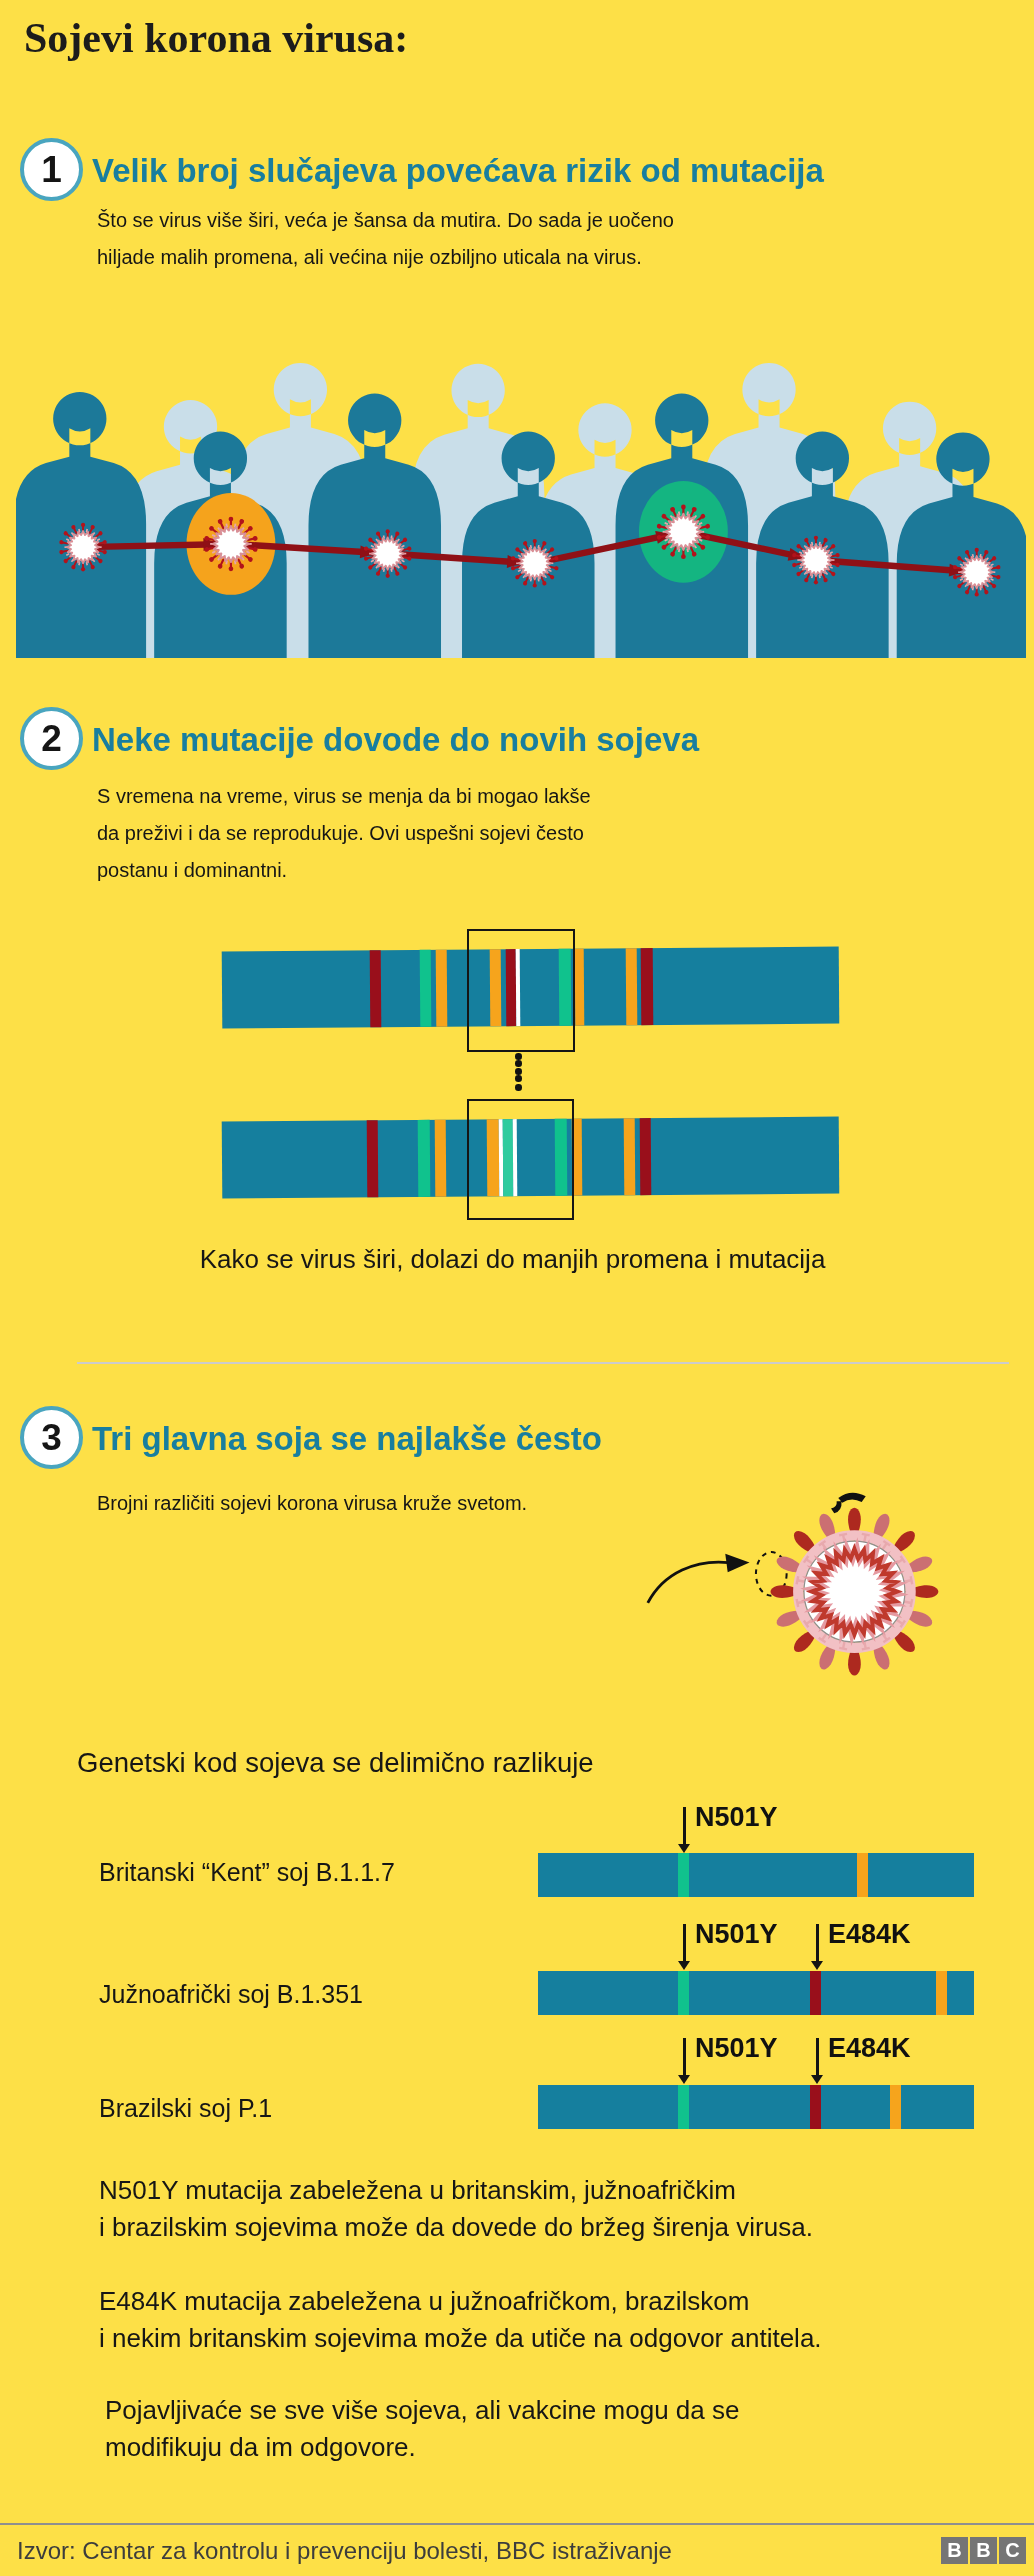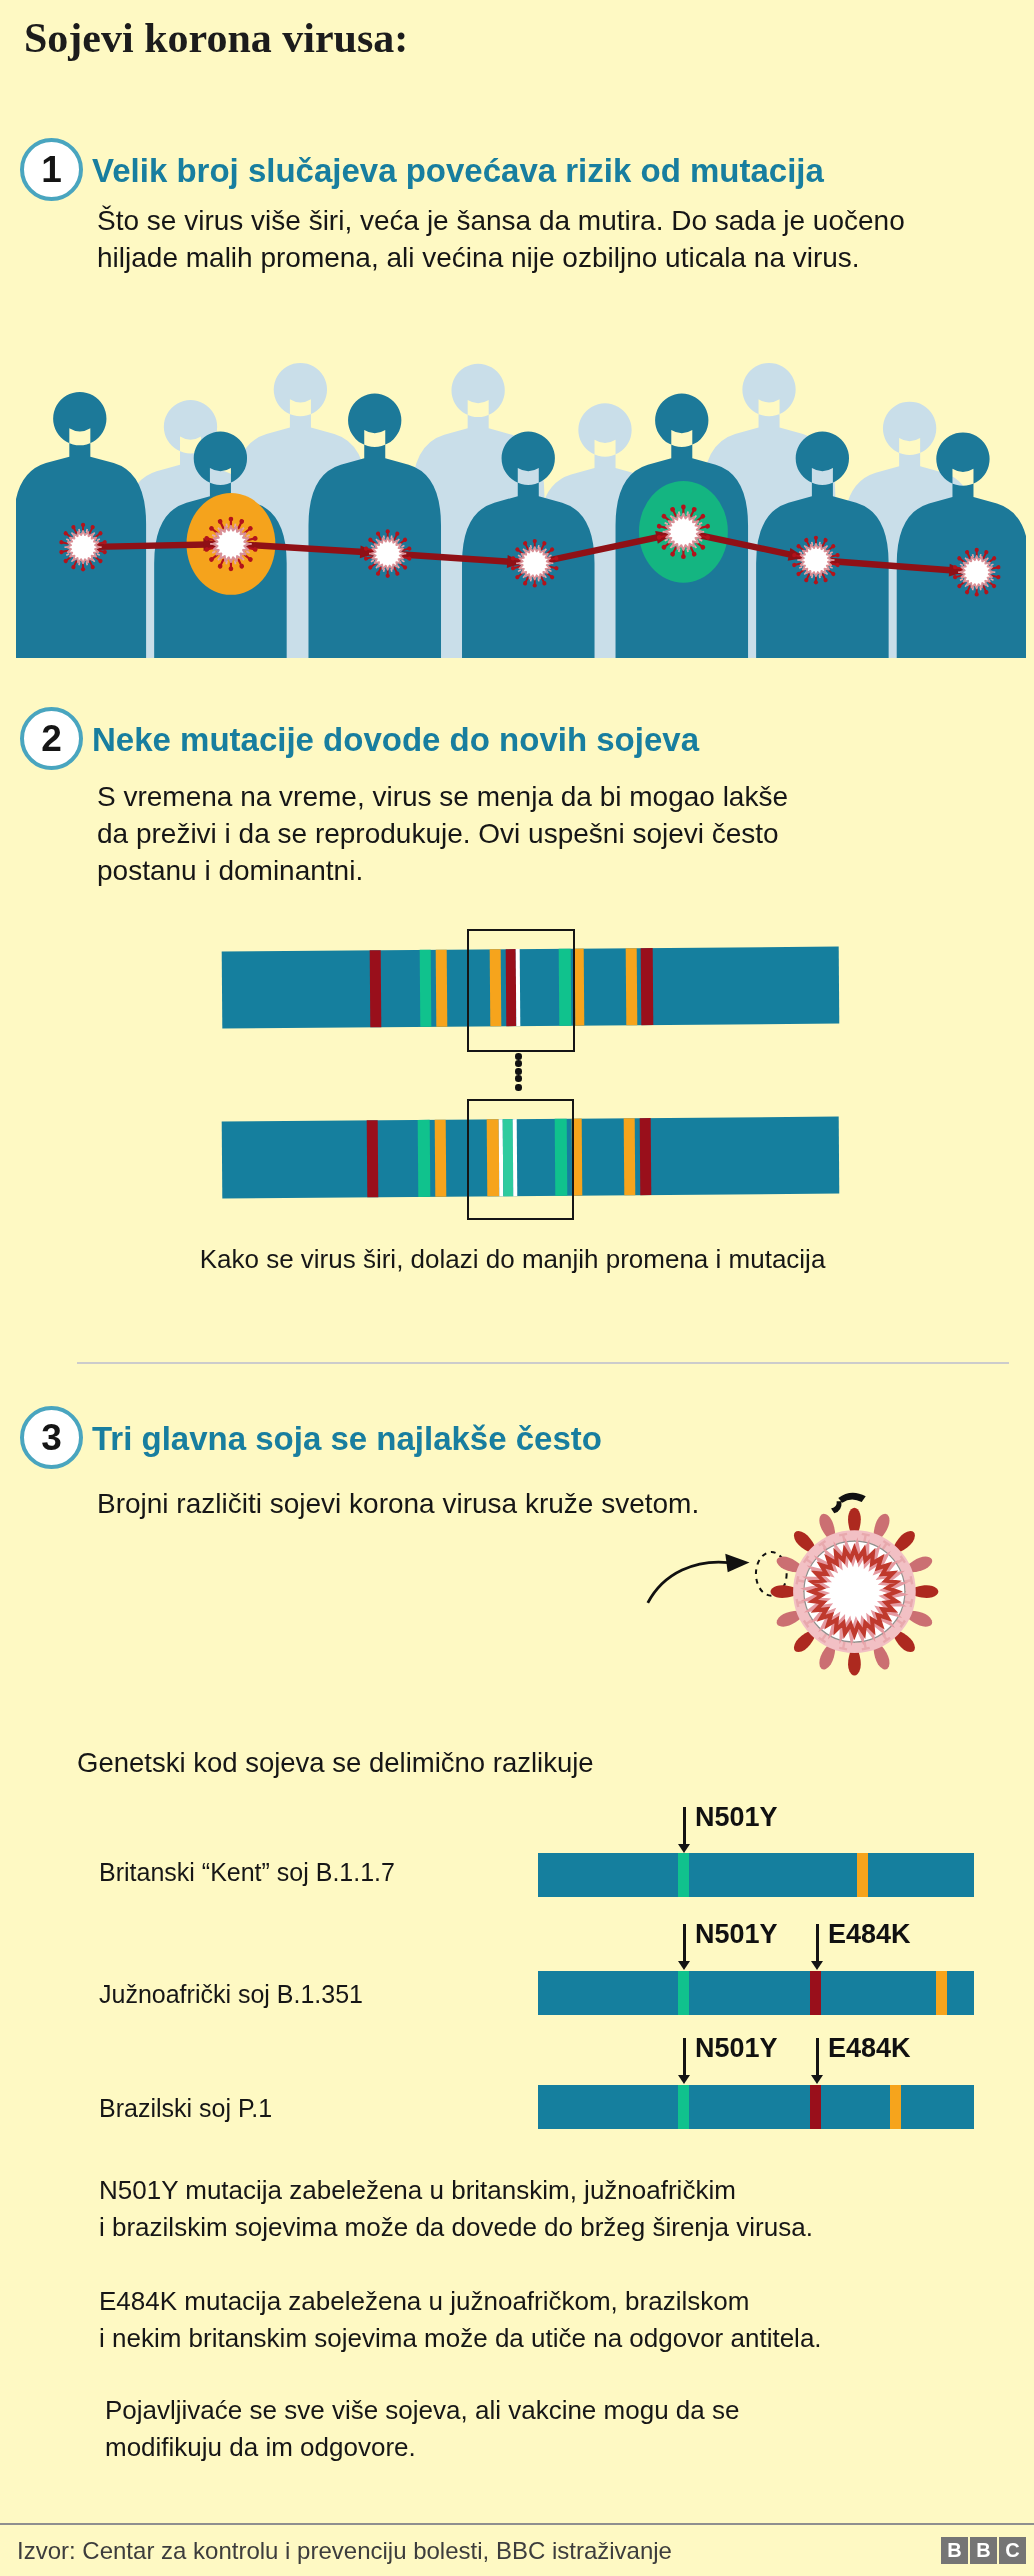--- a/index.html
+++ b/index.html
@@ -1,29 +1,29 @@
 <!DOCTYPE html>
 <html style="font-size:13px"><head>
 <meta charset="utf-8">
 <style>
   html,body{margin:0;padding:0;background:#fff;}
-  .page{position:relative;width:1034px;height:2576px;background:#fef9c3;overflow:hidden;
+  .page{position:relative;width:1034px;height:2576px;background:#fde047;overflow:hidden;
         font-family:"Liberation Sans",sans-serif;color:#191919;}
   
   .title{position:absolute;left:24px;top:11.3px;font-family:"Liberation Serif",serif;
          font-weight:700;font-size:42px;line-height:55px;color:#1c1c1c;}
   
   .badge{position:absolute;left:20px;width:55px;height:55px;border:4.4px solid #49a5bf;border-radius:50%;
          display:flex;align-items:center;justify-content:center;font-weight:700;font-size:37px;color:#151515;background:#fff;}
   .b1{top:138px}.b2{top:707px}.b3{top:1406px}
   
   .h{position:absolute;left:92px;font-weight:700;font-size:33px;color:#187e9f;white-space:nowrap;}
   .h1{top:152px}.h2{top:721px}.h3{top:1420px}
   
-  .body{position:absolute;left:97px;font-size:28px;line-height:37px;white-space:pre-line;color:#161616;}
+  .body{position:absolute;left:97px;font-size:20px;line-height:37px;white-space:pre-line;color:#161616;}
   .bd1{top:202px}.bd2{top:778px}.bd3{top:1485px}
   
   .people{position:absolute;left:16px;top:349px;}
   
   .gbar{position:absolute;left:222px;width:617px;height:77px;background:#157f9e;transform:rotate(-0.45deg);}
   #gbar1{top:949px}#gbar2{top:1119px}
   .stripe{position:absolute;top:0;bottom:0;}
   .gbox{position:absolute;border:2px solid #151515;background:transparent;}
   .gbox1{left:467px;top:929px;width:104px;height:119px;}
   .gbox2{left:467px;top:1099px;width:103px;height:117px;}

